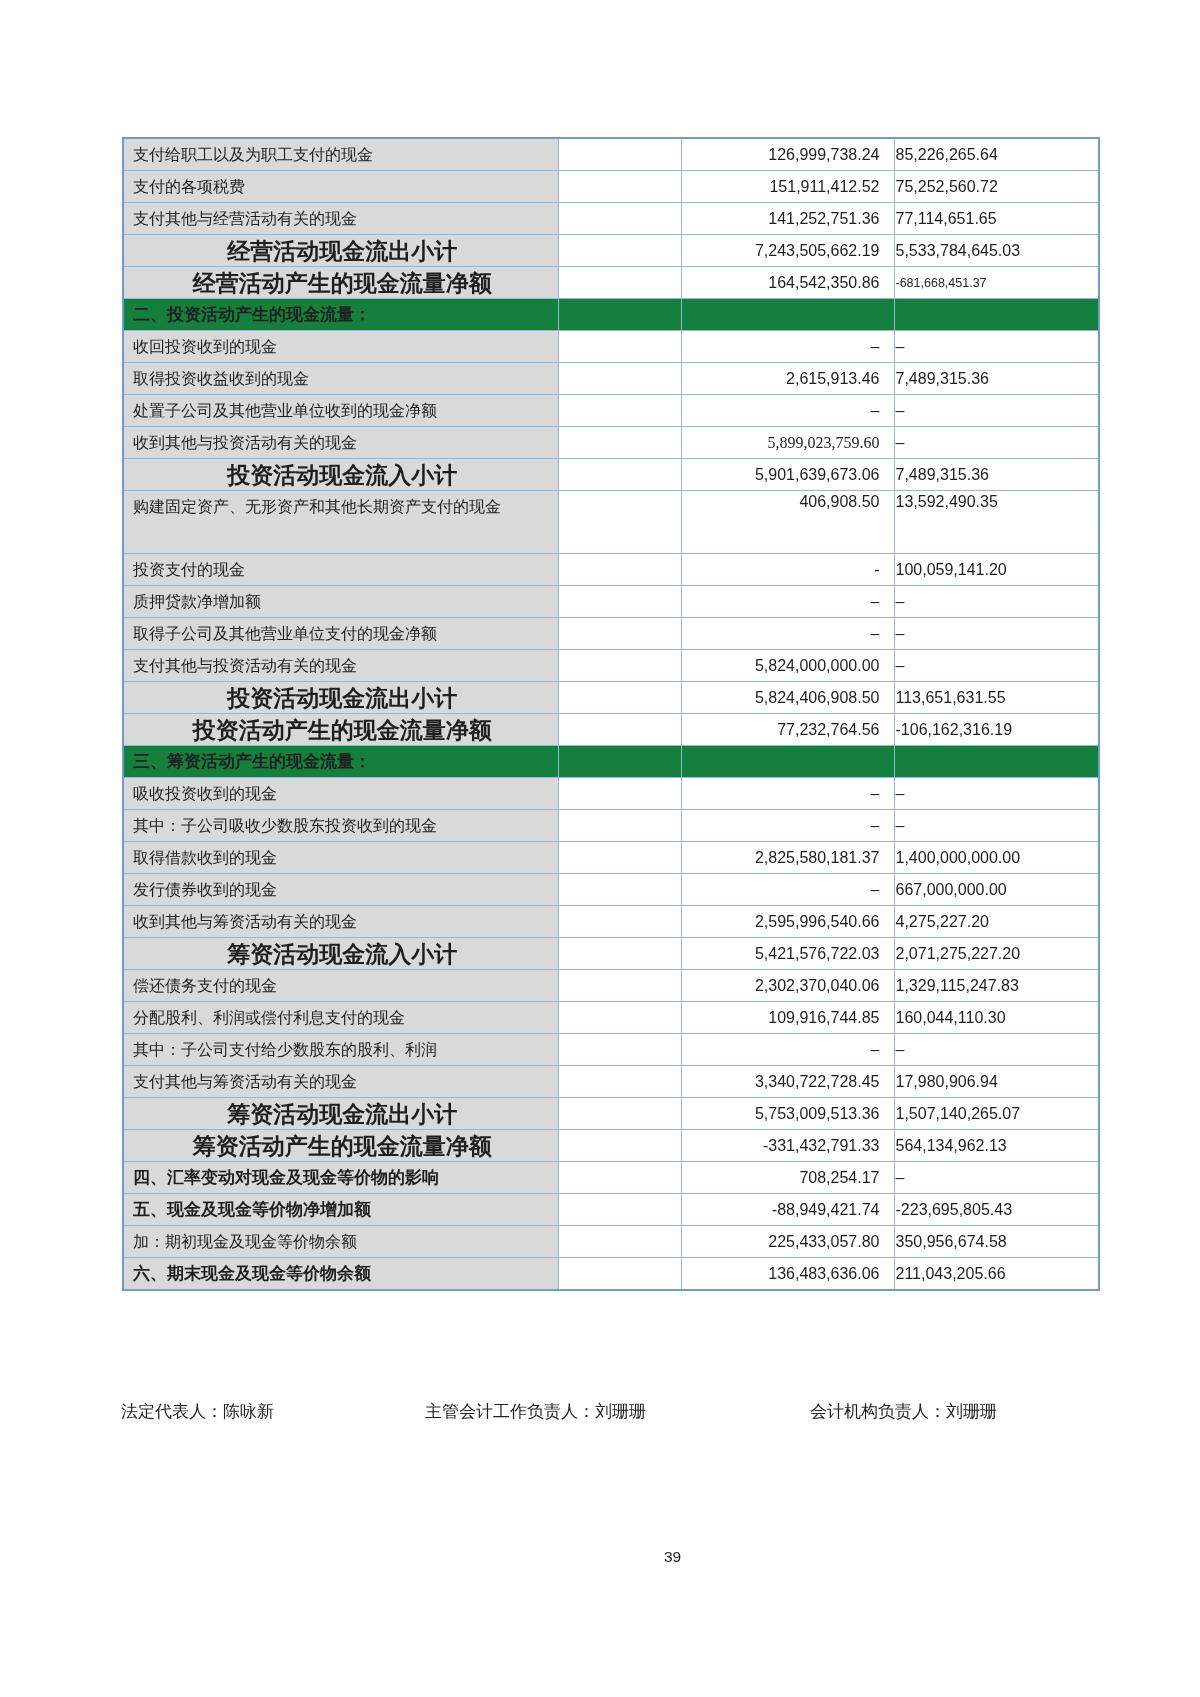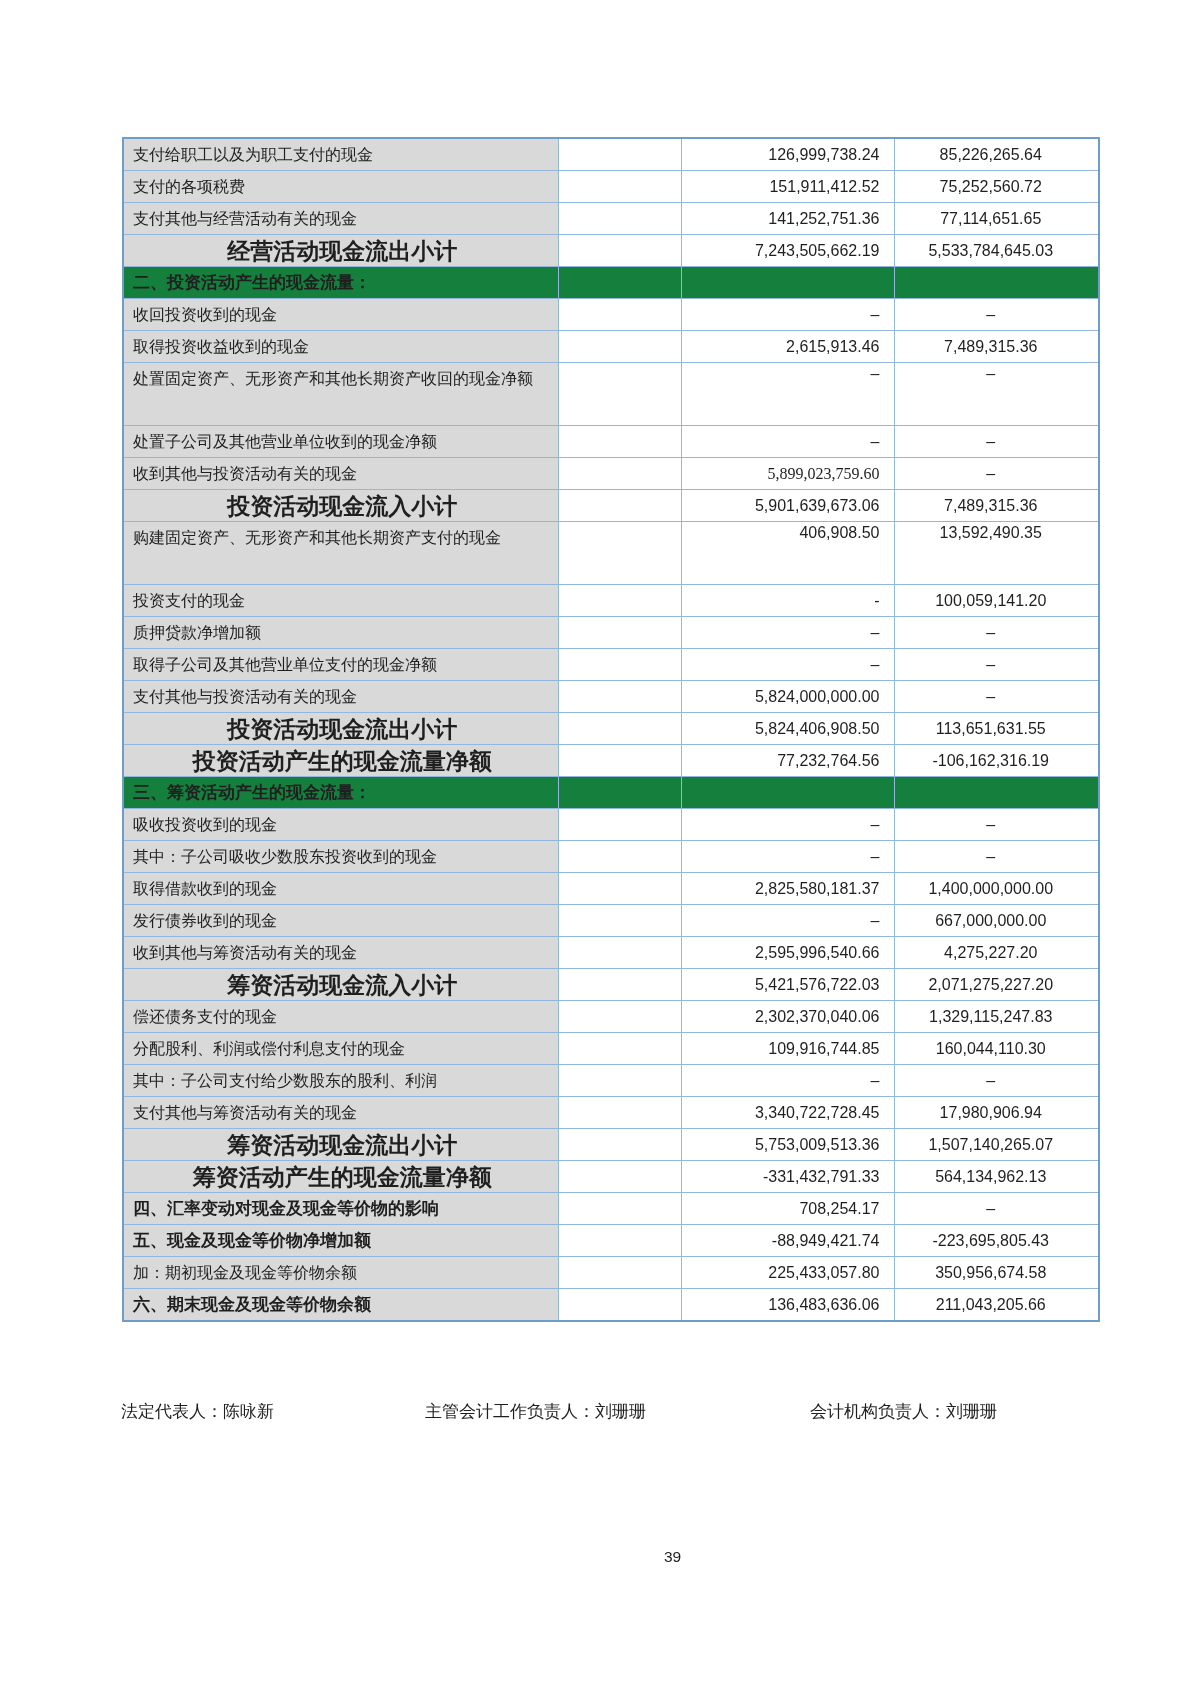--- a/index.html
+++ b/index.html
@@ -22,21 +22,21 @@
   }
   tr.tall td{height:59px;vertical-align:top;padding-top:2px;}
   td.c-label{
     background:#d9d9d9;
     text-align:left;
     padding:0 6px 0 9px;
     line-height:28px;
   }
   td.c-gap{background:#ffffff;}
   td.c-v1{text-align:right;padding-right:14px;background:#ffffff;}
-  td.c-v2{text-align:center;padding-right:12px;background:#ffffff;}
+  td.c-v2{text-align:left;padding-right:12px;background:#ffffff;}
   tr.r-subtotal td.c-label{text-align:center;font-weight:700;font-size:23px;}
   tr.r-section td{background:#15803d;font-weight:700;font-size:17px;}
   tr.r-total td.c-label{font-weight:700;font-size:17px;}
   .small-num{font-size:12.5px !important;}
   .serif-num{font-family:"Liberation Serif","DejaVu Serif",serif;}
   .signatures{position:absolute;top:1400px;left:0;width:1200px;height:30px;font-size:17px;}
   .signatures .sig{position:absolute;top:0;white-space:nowrap;}
   .sig-legal{left:121px;}
   .sig-chief{left:425px;}
   .sig-agency{left:810px;}
@@ -71,43 +71,43 @@
           <td class="c-gap"></td>
           <td class="c-v1">141,252,751.36</td>
           <td class="c-v2">77,114,651.65</td>
         </tr>
         <tr class="r-subtotal">
           <td class="c-label">经营活动现金流出小计</td>
           <td class="c-gap"></td>
           <td class="c-v1">7,243,505,662.19</td>
           <td class="c-v2">5,533,784,645.03</td>
         </tr>
+        <tr class="r-subtotal">
+          <td class="c-label">经营活动产生的现金流量净额</td>
+          <td class="c-gap"></td>
+          <td class="c-v1">164,542,350.86</td>
+          <td class="c-v2 small-num">-681,668,451.37</td>
+        </tr>
         <tr class="r-section">
           <td class="c-label">二、投资活动产生的现金流量：</td>
           <td class="c-gap"></td>
           <td class="c-v1"></td>
           <td class="c-v2"></td>
         </tr>
         <tr class="r-item">
           <td class="c-label">收回投资收到的现金</td>
           <td class="c-gap"></td>
           <td class="c-v1">–</td>
           <td class="c-v2">–</td>
         </tr>
         <tr class="r-item">
           <td class="c-label">取得投资收益收到的现金</td>
           <td class="c-gap"></td>
           <td class="c-v1">2,615,913.46</td>
           <td class="c-v2">7,489,315.36</td>
-        </tr>
-        <tr class="r-item tall">
-          <td class="c-label">处置固定资产、无形资产和其他长期资产收回的现金净额</td>
-          <td class="c-gap"></td>
-          <td class="c-v1">–</td>
-          <td class="c-v2">–</td>
         </tr>
         <tr class="r-item">
           <td class="c-label">处置子公司及其他营业单位收到的现金净额</td>
           <td class="c-gap"></td>
           <td class="c-v1">–</td>
           <td class="c-v2">–</td>
         </tr>
         <tr class="r-item">
           <td class="c-label">收到其他与投资活动有关的现金</td>
           <td class="c-gap"></td>

